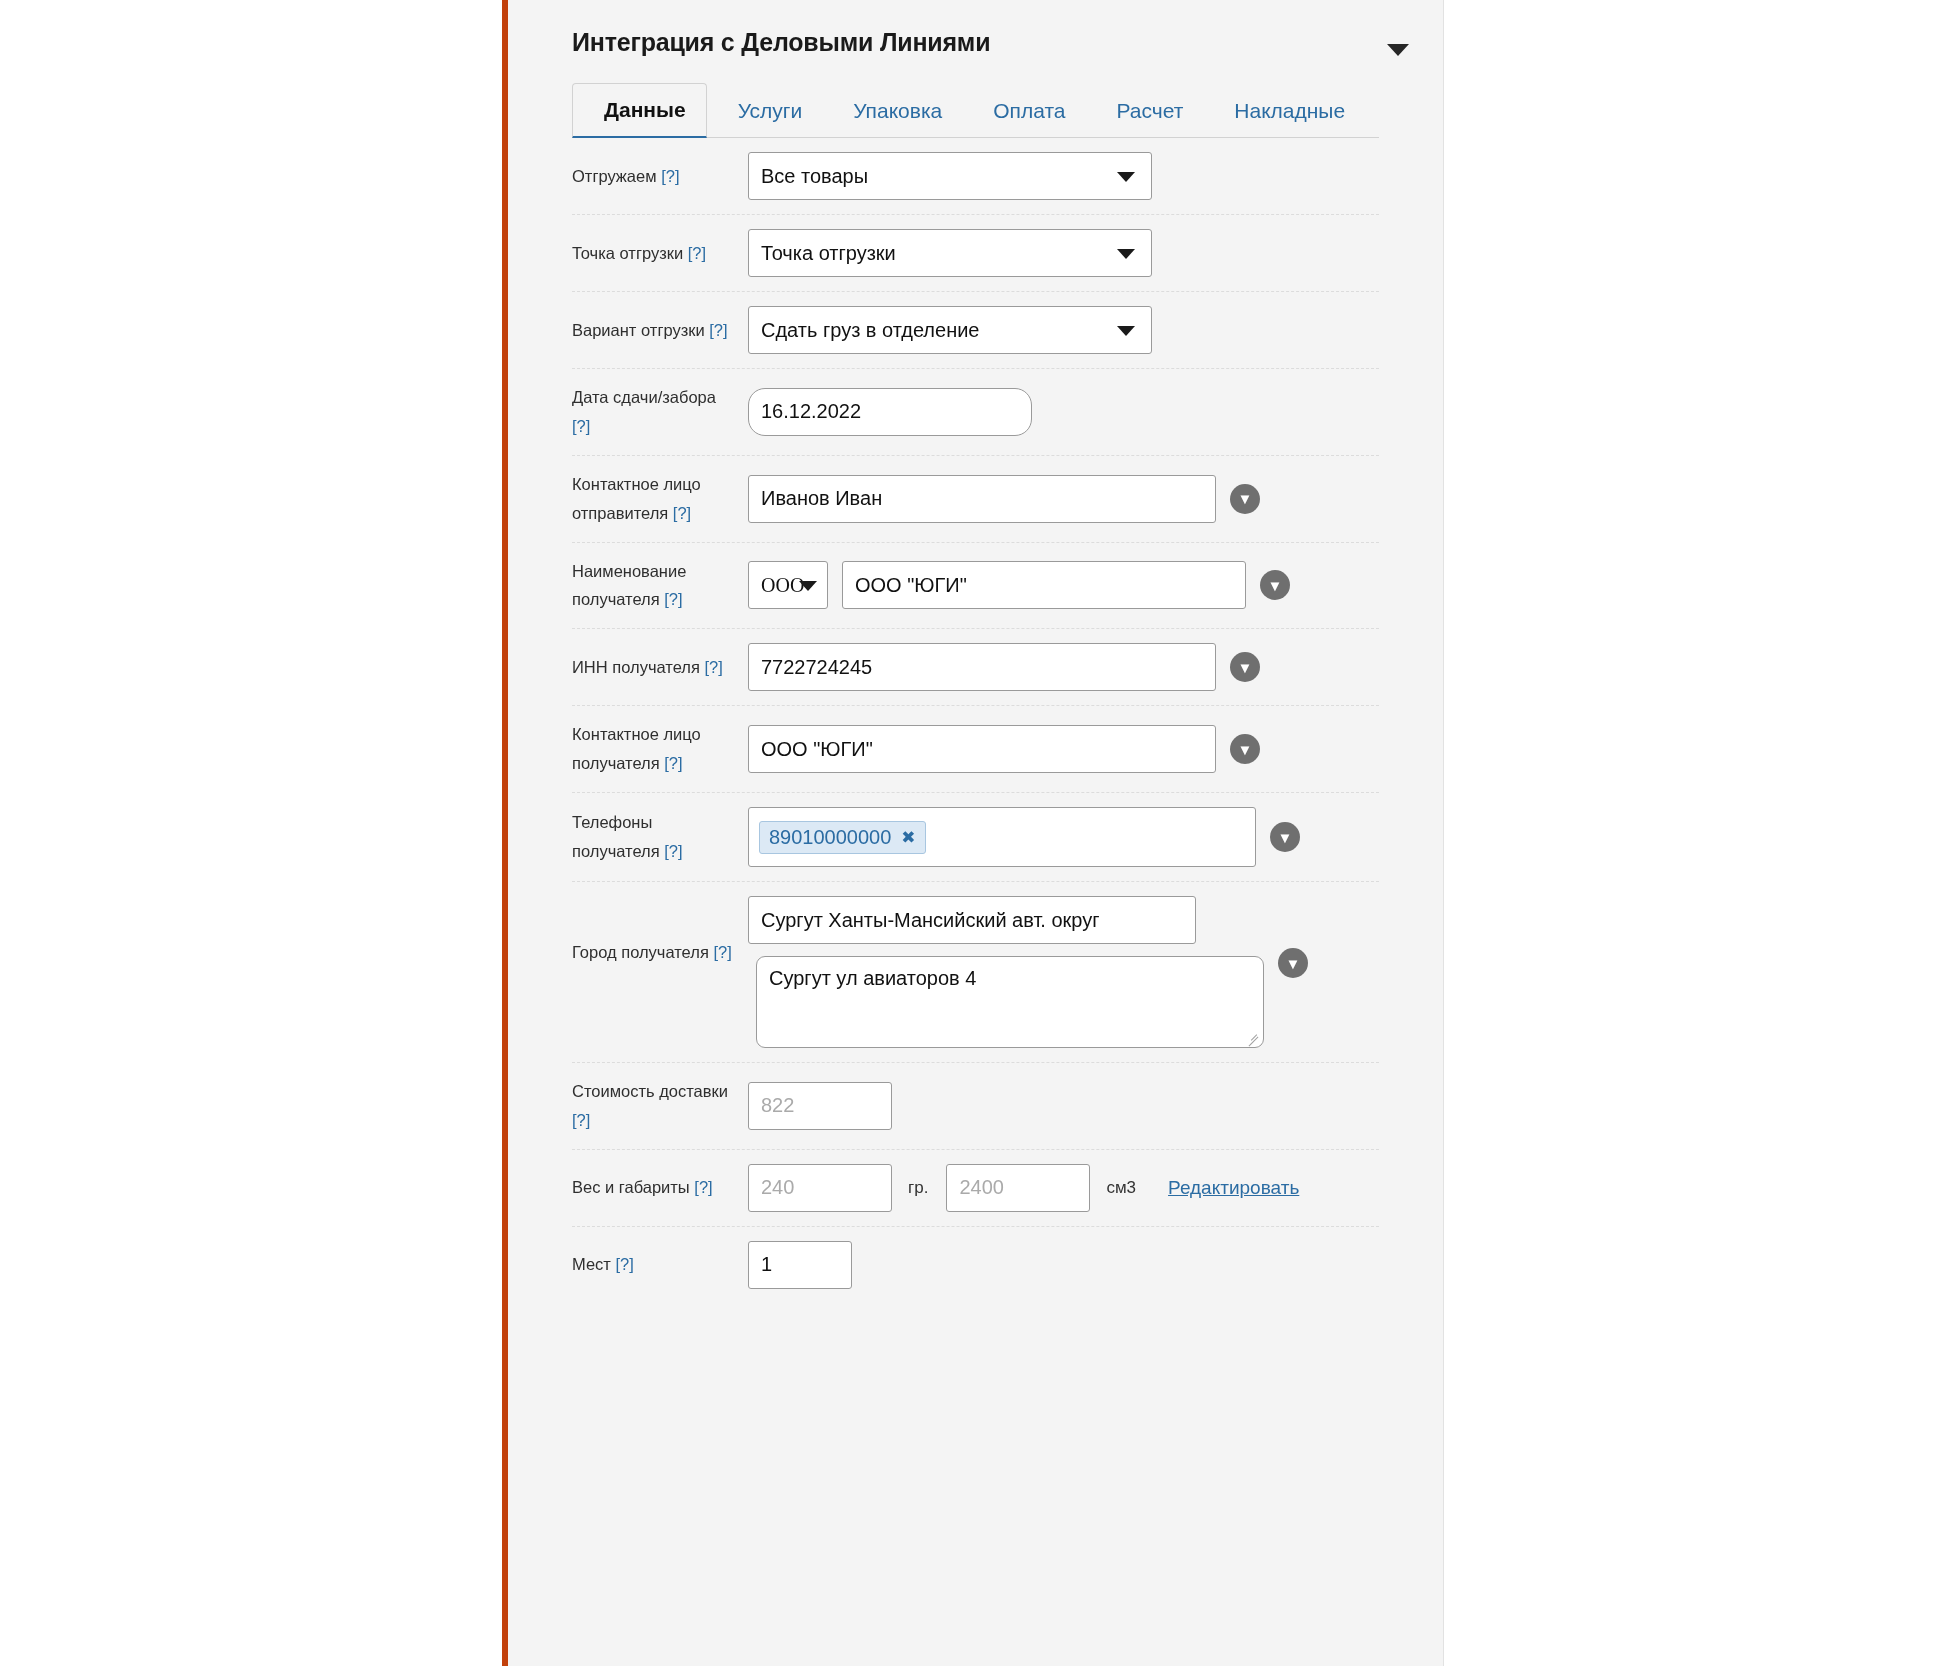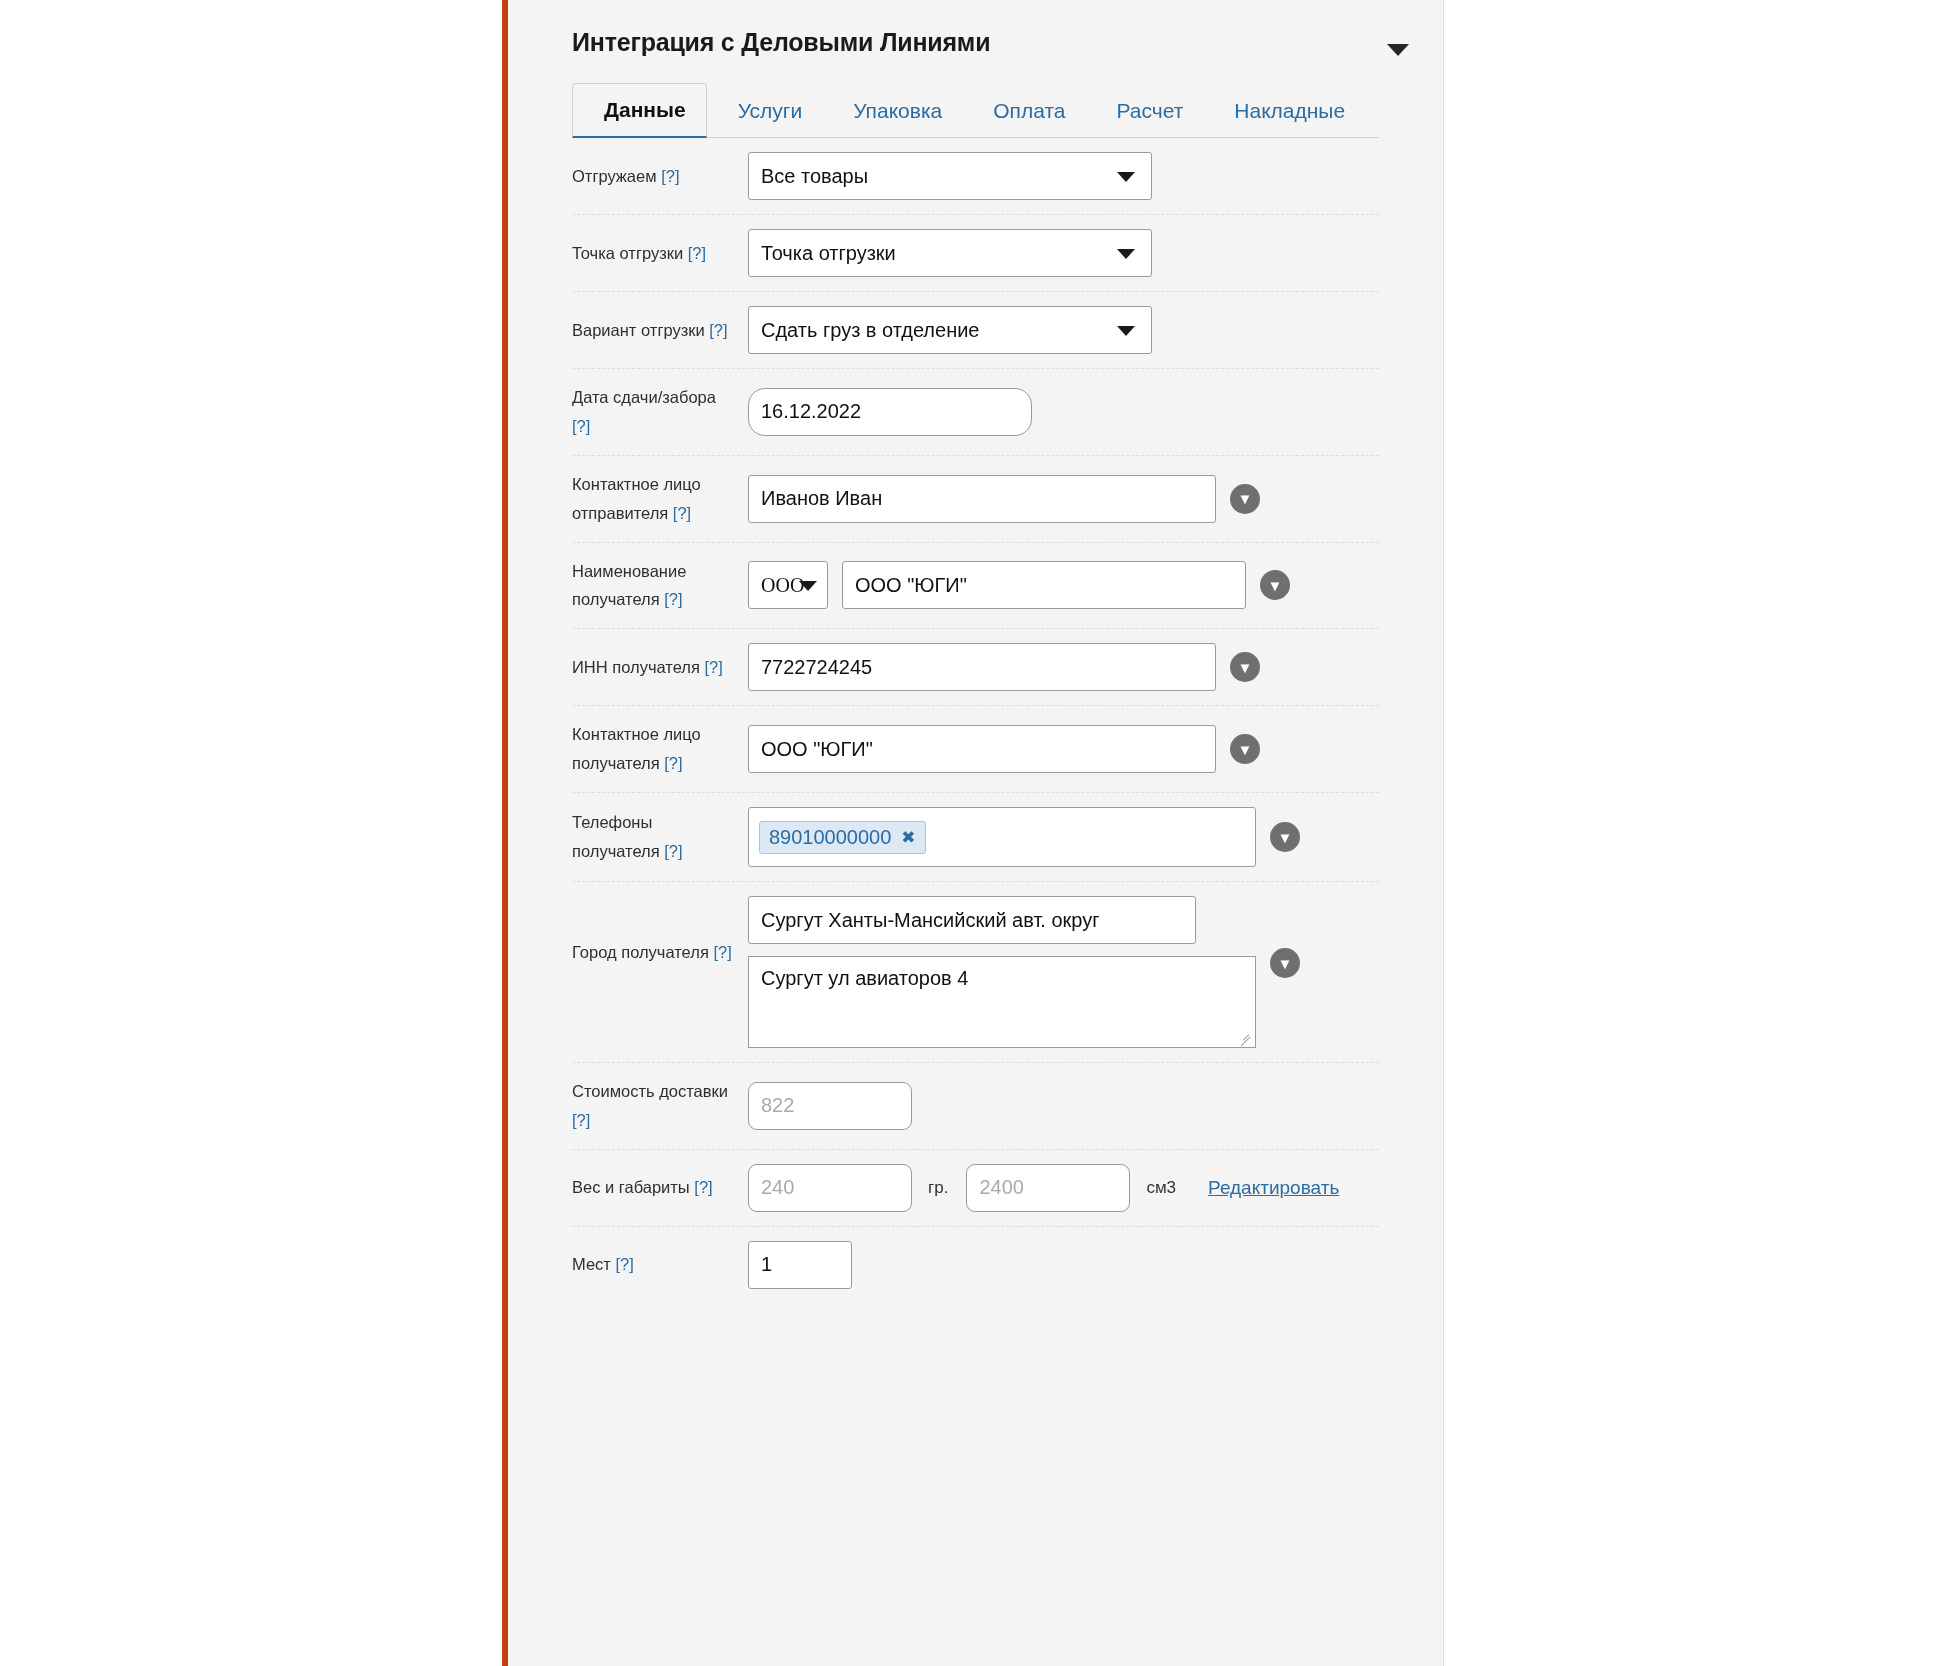--- a/index.html
+++ b/index.html
@@ -122,21 +122,21 @@
     width: 0;
     height: 0;
     margin-top: -4px;
     border-left: 9px solid transparent;
     border-right: 9px solid transparent;
     border-top: 10px solid #1a1a1a;
   }
   .w-select { width: 404px; }
   .w-date { width: 284px; border-radius: 17px; }
   .w-text { width: 468px; }
-  .w-small { width: 164px; border-radius: 9px; }
+  .w-small { width: 144px; }
   .w-city { width: 448px; }
   .w-places { width: 104px; }
   .mini-select {
     width: 80px;
     position: relative;
     padding-right: 12px;
     cursor: pointer;
     font-family: Liberation Serif, serif;
   }
   .mini-select .caret {
@@ -185,27 +185,28 @@
   .stacked {
     display: flex;
     flex-direction: column;
     gap: 12px;
   }
   .textarea {
     width: 508px;
     height: 92px;
     background: #fff;
     border: 1px solid #9a9a9a;
-    border-radius: 0;
+    border-radius: 9px;
     font-size: 20px;
     color: #111;
     padding: 10px 12px;
     position: relative;
     resize: none;
     font-family: "Liberation Sans", sans-serif;
+    margin-left: 8px;
   }
   .resize-grip {
     position: absolute;
     right: 4px;
     bottom: 3px;
     width: 12px;
     height: 12px;
     pointer-events: none;
   }
   .resize-grip:before,

